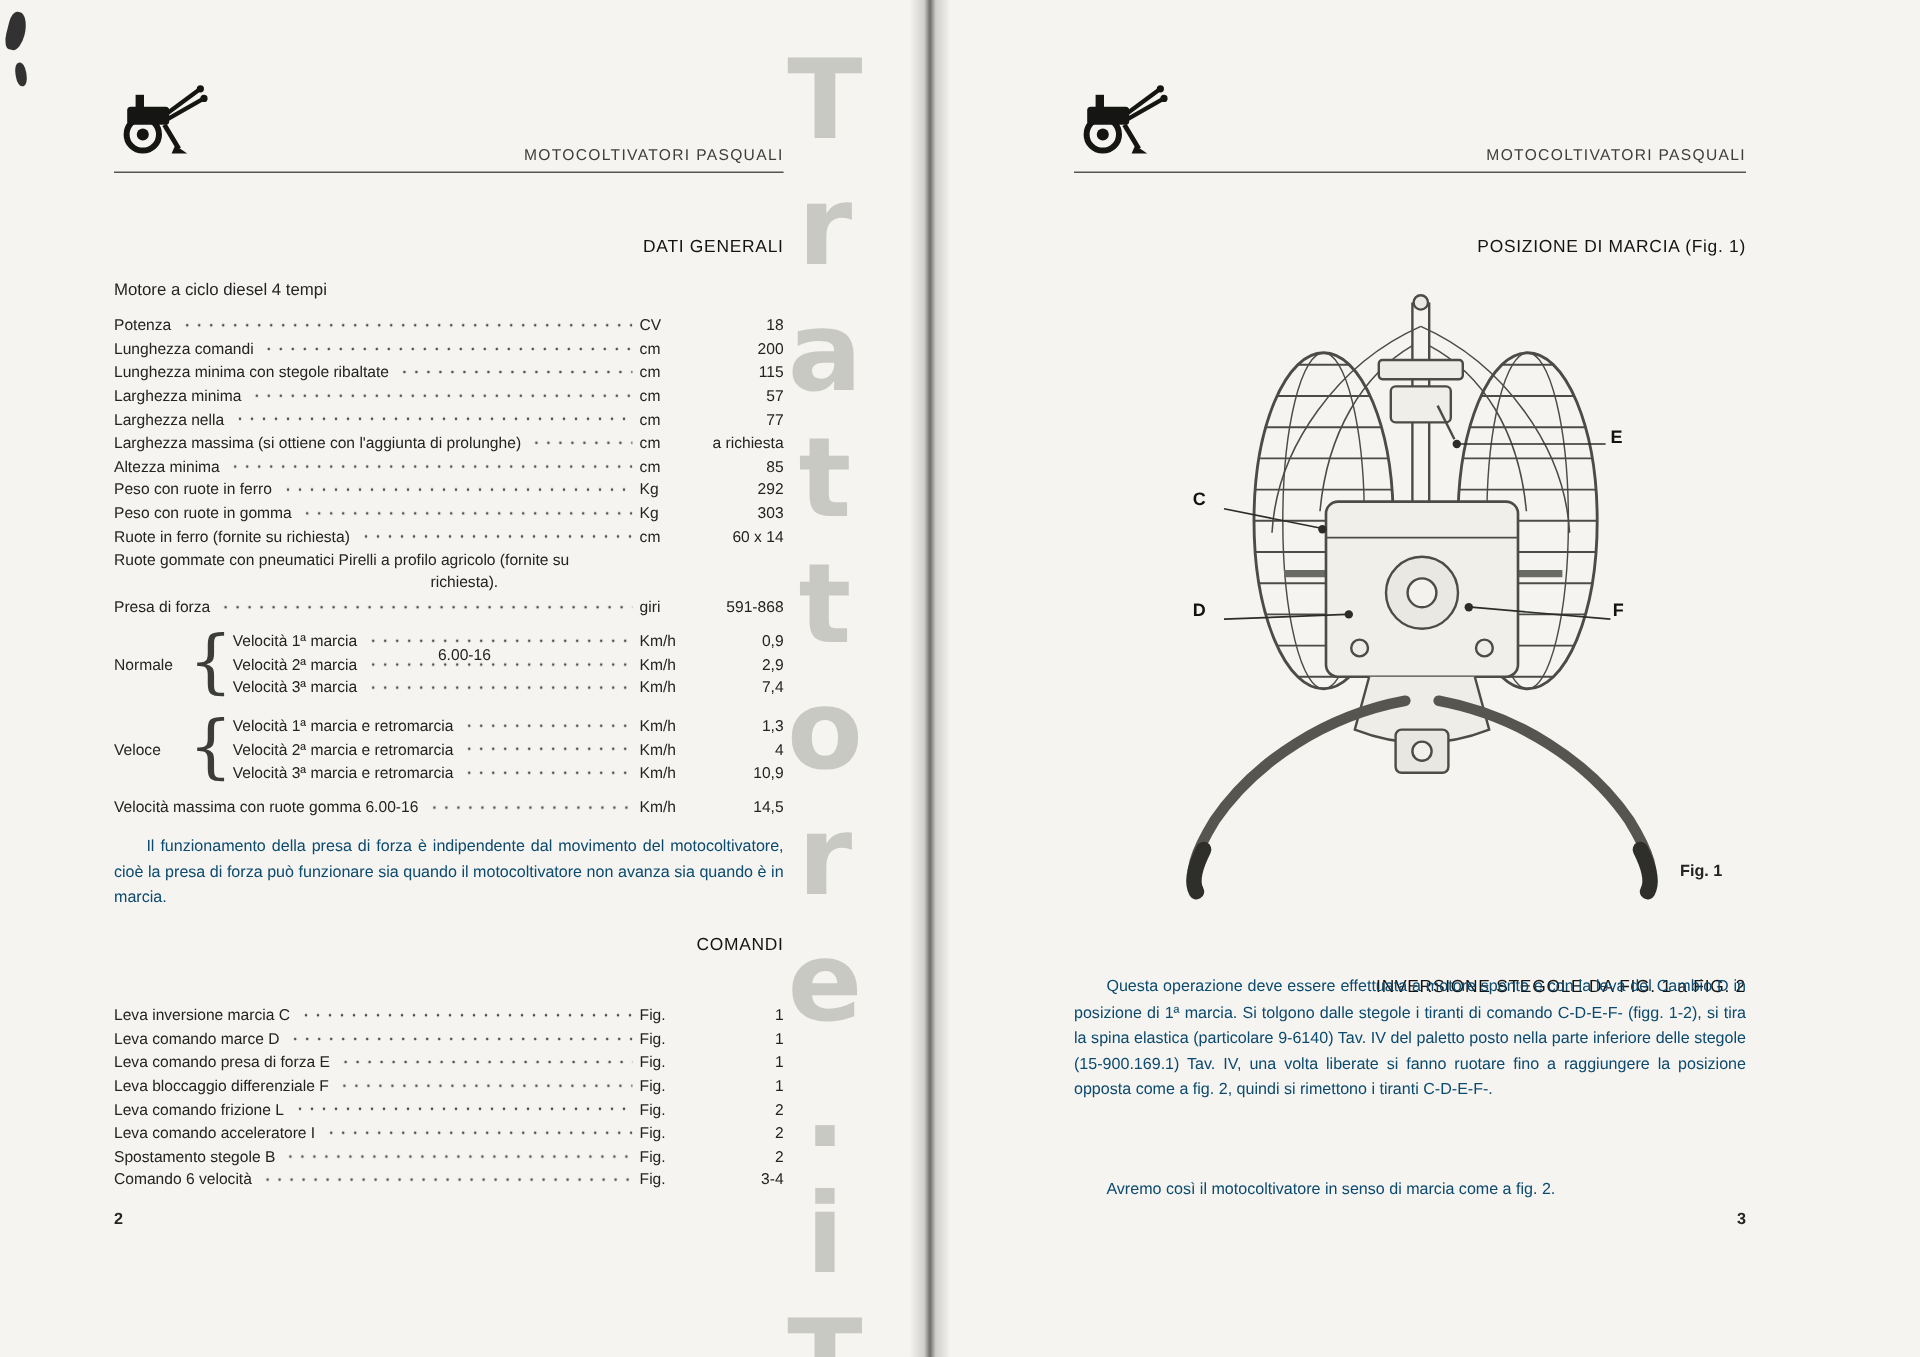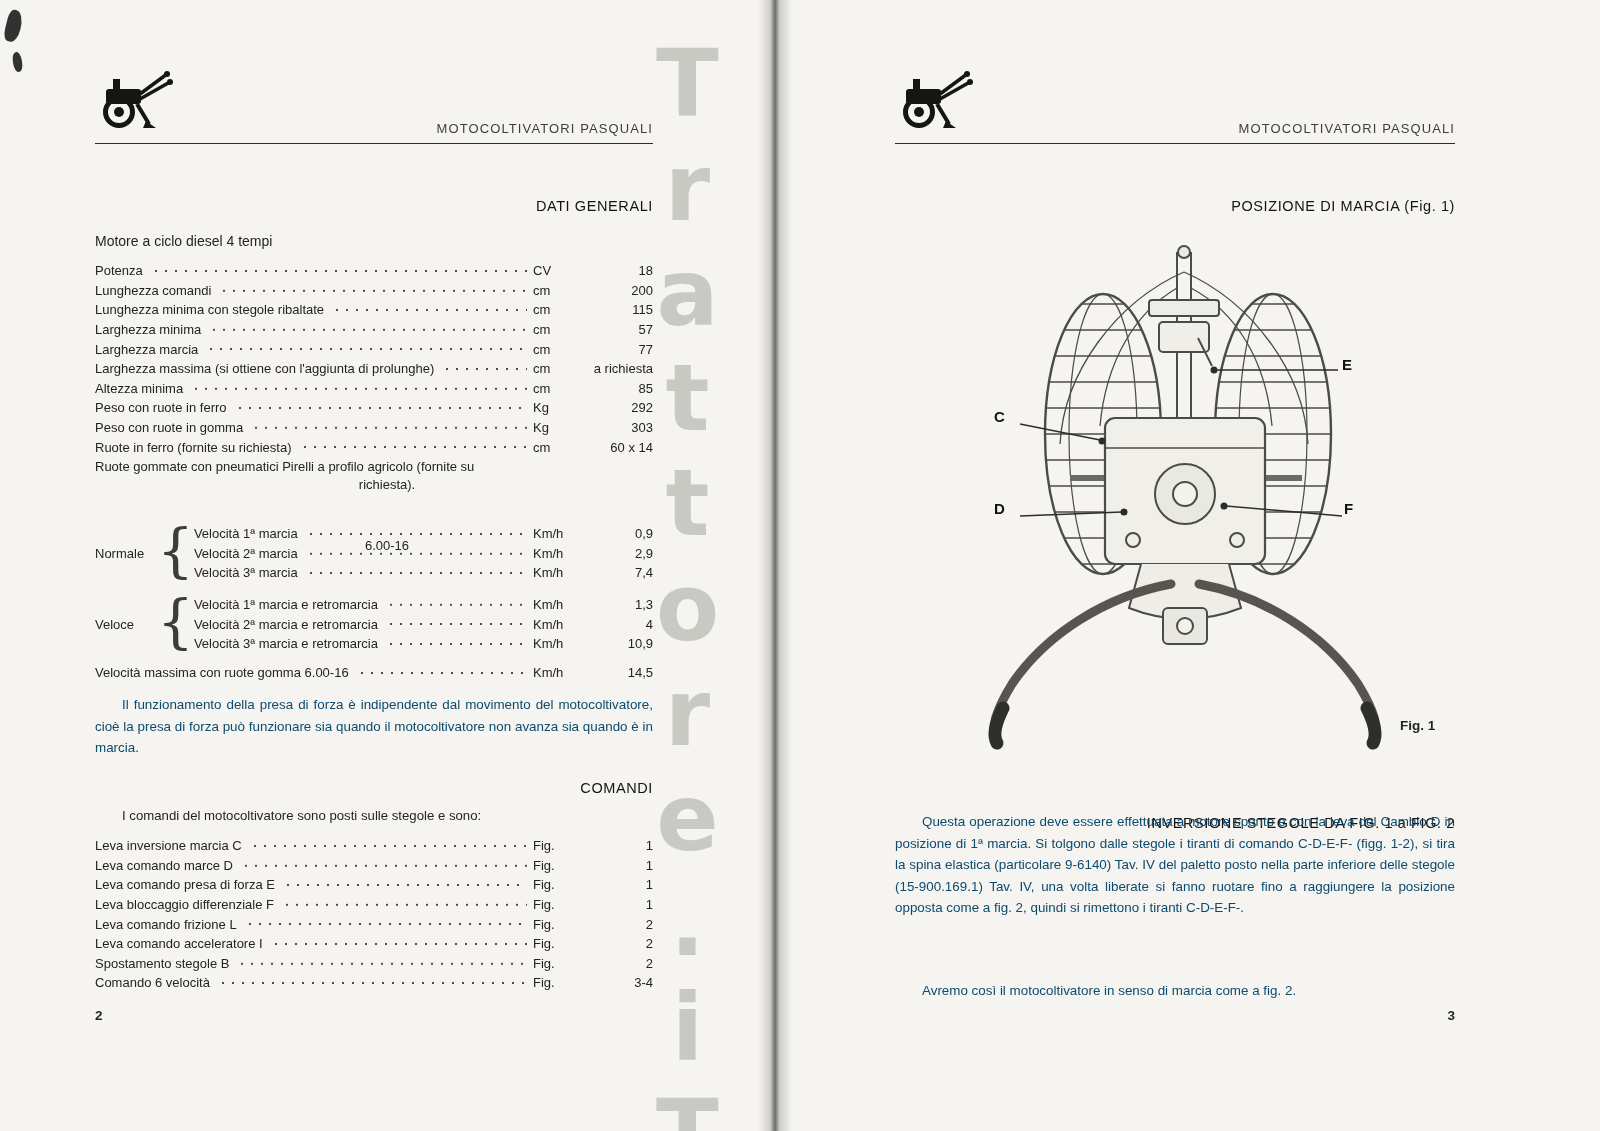--- a/index.html
+++ b/index.html
@@ -133,21 +133,21 @@
         </div>
 
         <div class="row">
           <span class="lbl">Larghezza minima</span>
           <span class="dots"></span>
           <span class="unit">cm</span>
           <span class="val">57</span>
         </div>
 
         <div class="row">
-          <span class="lbl">Larghezza marcia</span>
+          <span class="lbl">Larghezza nella</span>
           <span class="dots"></span>
           <span class="unit">cm</span>
           <span class="val">77</span>
         </div>
 
         <div class="row">
           <span class="lbl">Larghezza massima (si ottiene con l'aggiunta di prolunghe)</span>
           <span class="dots"></span>
           <span class="unit">cm</span>
           <span class="val">a richiesta</span>
@@ -188,20 +188,26 @@
           <span class="val"></span>
         </div>
 
         <div class="row indent">
           <span class="lbl">richiesta).</span>
           <span class="dots"></span>
           <span class="unit"></span>
           <span class="val">6.00-16</span>
         </div>
 
+        <div class="row">
+          <span class="lbl">Presa di forza</span>
+          <span class="dots"></span>
+          <span class="unit">giri</span>
+          <span class="val">591-868</span>
+        </div>
       </div>
 
     <div class="speed-groups">
       <div class="speed-group">
         <span class="gname">Normale</span>
         <span class="brace">{</span>
         <div class="grows">
 
             <div class="row">
               <span class="lbl">Velocità 1ª marcia</span>
@@ -257,21 +263,20 @@
     <div class="row max-row">
       <span class="lbl">Velocità massima con ruote gomma 6.00-16</span>
       <span class="dots"></span>
       <span class="unit">Km/h</span>
       <span class="val">14,5</span>
     </div>
 
     <p class="para note-para">Il funzionamento della presa di forza è indipendente dal movimento del motocoltivatore, cioè la presa di forza può funzionare sia quando il motocoltivatore non avanza sia quando è in marcia.</p>
 
     <h2 class="sec h-comandi">COMANDI</h2>
-    <p class="comandi-intro">I comandi del motocoltivatore sono posti sulle stegole e sono:</p>
 
     <div class="comandi-table">
 
         <div class="row">
           <span class="lbl">Leva inversione marcia C</span>
           <span class="dots"></span>
           <span class="unit">Fig.</span>
           <span class="val">1</span>
         </div>
 

